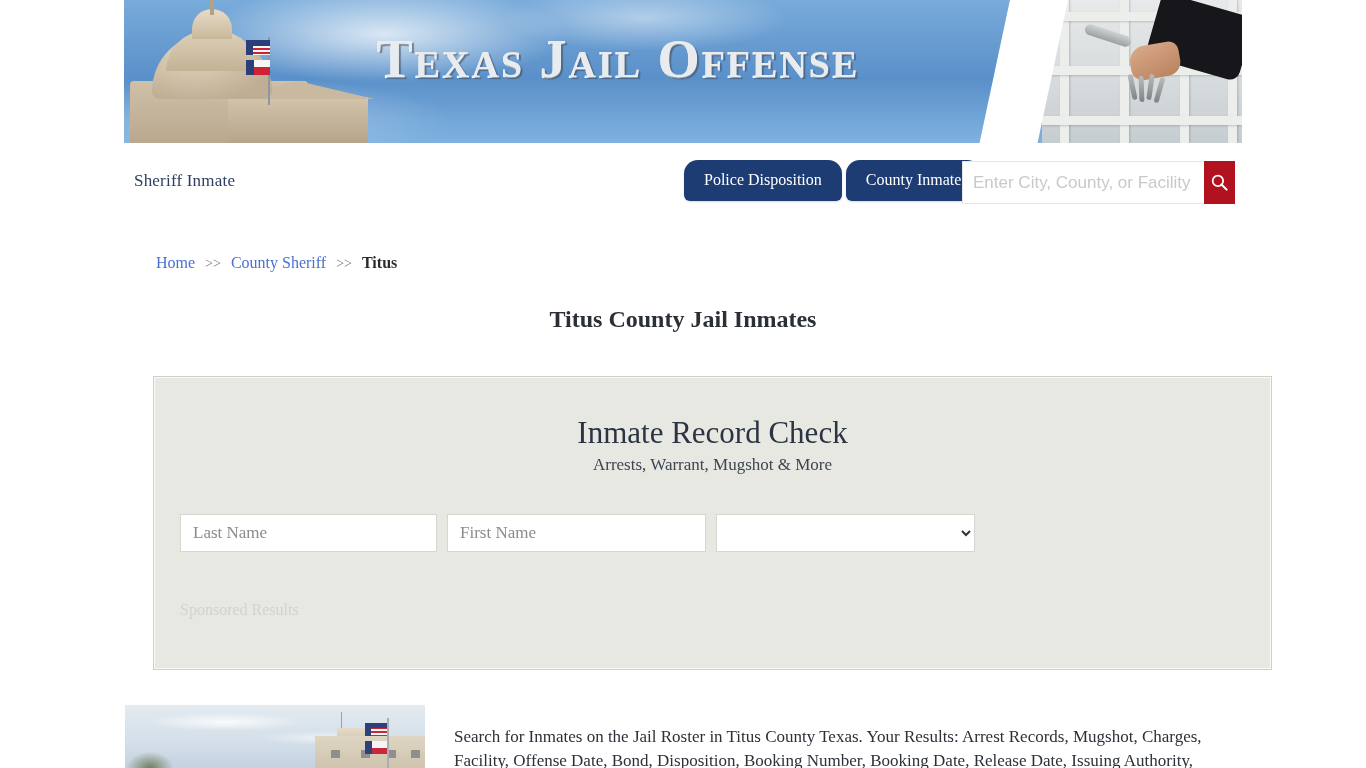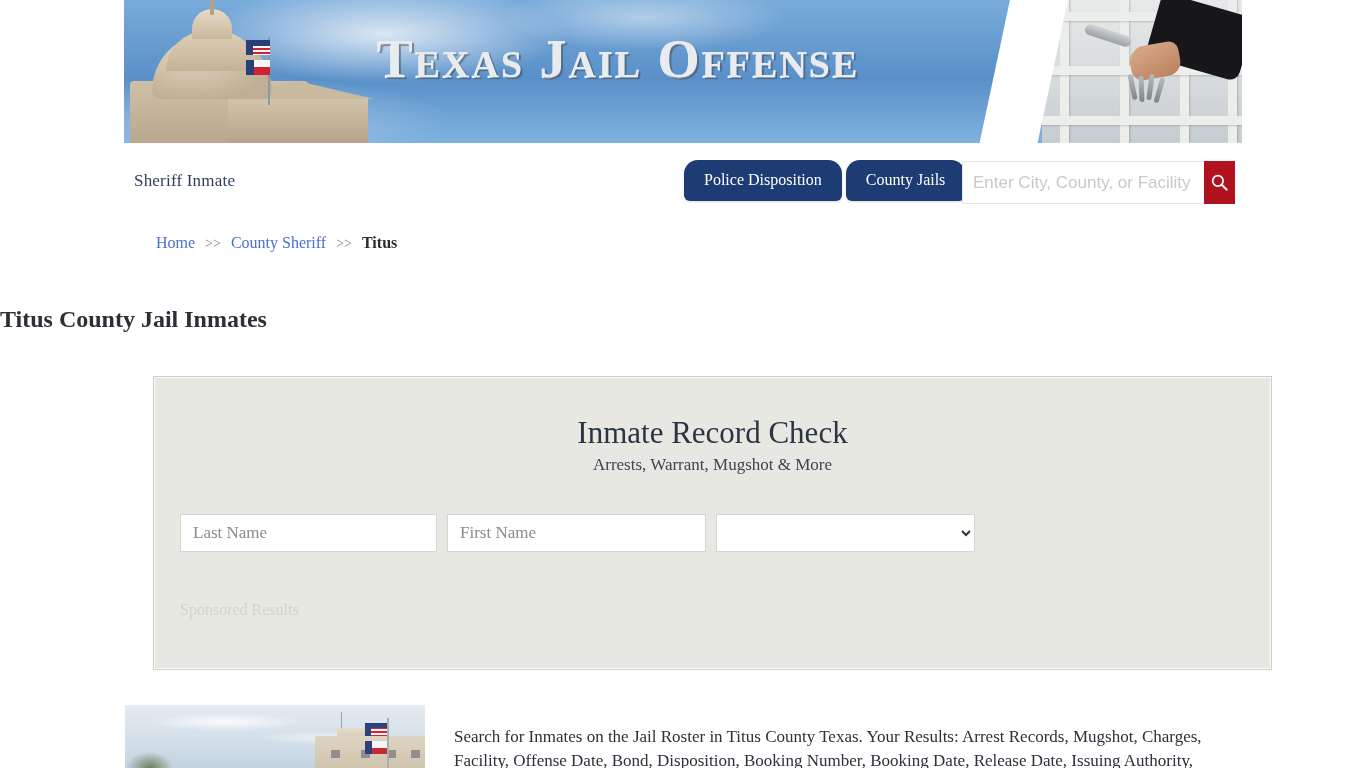--- a/index.html
+++ b/index.html
@@ -156,31 +156,31 @@
     outline: none;
   }
   .searchinput::placeholder { color: #c9c9c9; }
   .searchbtn {
     width: 40px; background: #b21220; border: none; cursor: pointer;
     display: flex; align-items: center; justify-content: center;
   }
 
   
   .breadcrumb {
-    position: absolute; left: 156px; top: 234px;
+    position: absolute; left: 156px; top: 254px;
     font-size: 16px; color: #3b3b3b;
   }
   .breadcrumb a { color: #4a6fd0; text-decoration: none; }
   .breadcrumb .sep { color: #7b7b7b; margin: 0 6px; font-size: 14px; }
   .breadcrumb .current { color: #2b2b2b; font-weight: 700; }
 
   
   .page-title {
     position: absolute; left: 0; right: 0; top: 290px;
-    text-align: left; font-size: 24px; font-weight: 700; color: #2b2f36;
+    text-align: center; font-size: 24px; font-weight: 700; color: #2b2f36;
   }
 
   
   .panel {
     position: absolute; left: 124px; top: 376px;
     width: 1119px; height: 294px;
     background: #e8e8e3;
     border: 1px solid #cfcfc9;
     box-shadow: 0 0 0 1px #fafaf8 inset;
     margin-left: 29px;
@@ -300,21 +300,21 @@
     <div class="banner-notch"></div>
 
     <div class="banner-title">Texas Jail Offense</div>
   </div>
 
   <div class="navbar">
     <div class="brand">Sheriff Inmate</div>
 
     <div class="navbtns">
       <button class="navbtn">Police Disposition</button>
-      <button class="navbtn">County Jails</button>
+      <button class="navbtn">County Inmate</button>
     </div>
 
     <div class="searchwrap">
       <input class="searchinput" type="text" placeholder="Enter City, County, or Facility" style="">
       <button class="searchbtn">
         <svg width="19" height="19" viewBox="0 0 24 24">
           <circle cx="10" cy="10" r="6.6" fill="none" stroke="#ffffff" stroke-width="2.2"></circle>
           <line x1="14.6" y1="14.6" x2="21" y2="21" stroke="#ffffff" stroke-width="2.6" stroke-linecap="round"></line>
         </svg>
       </button>

